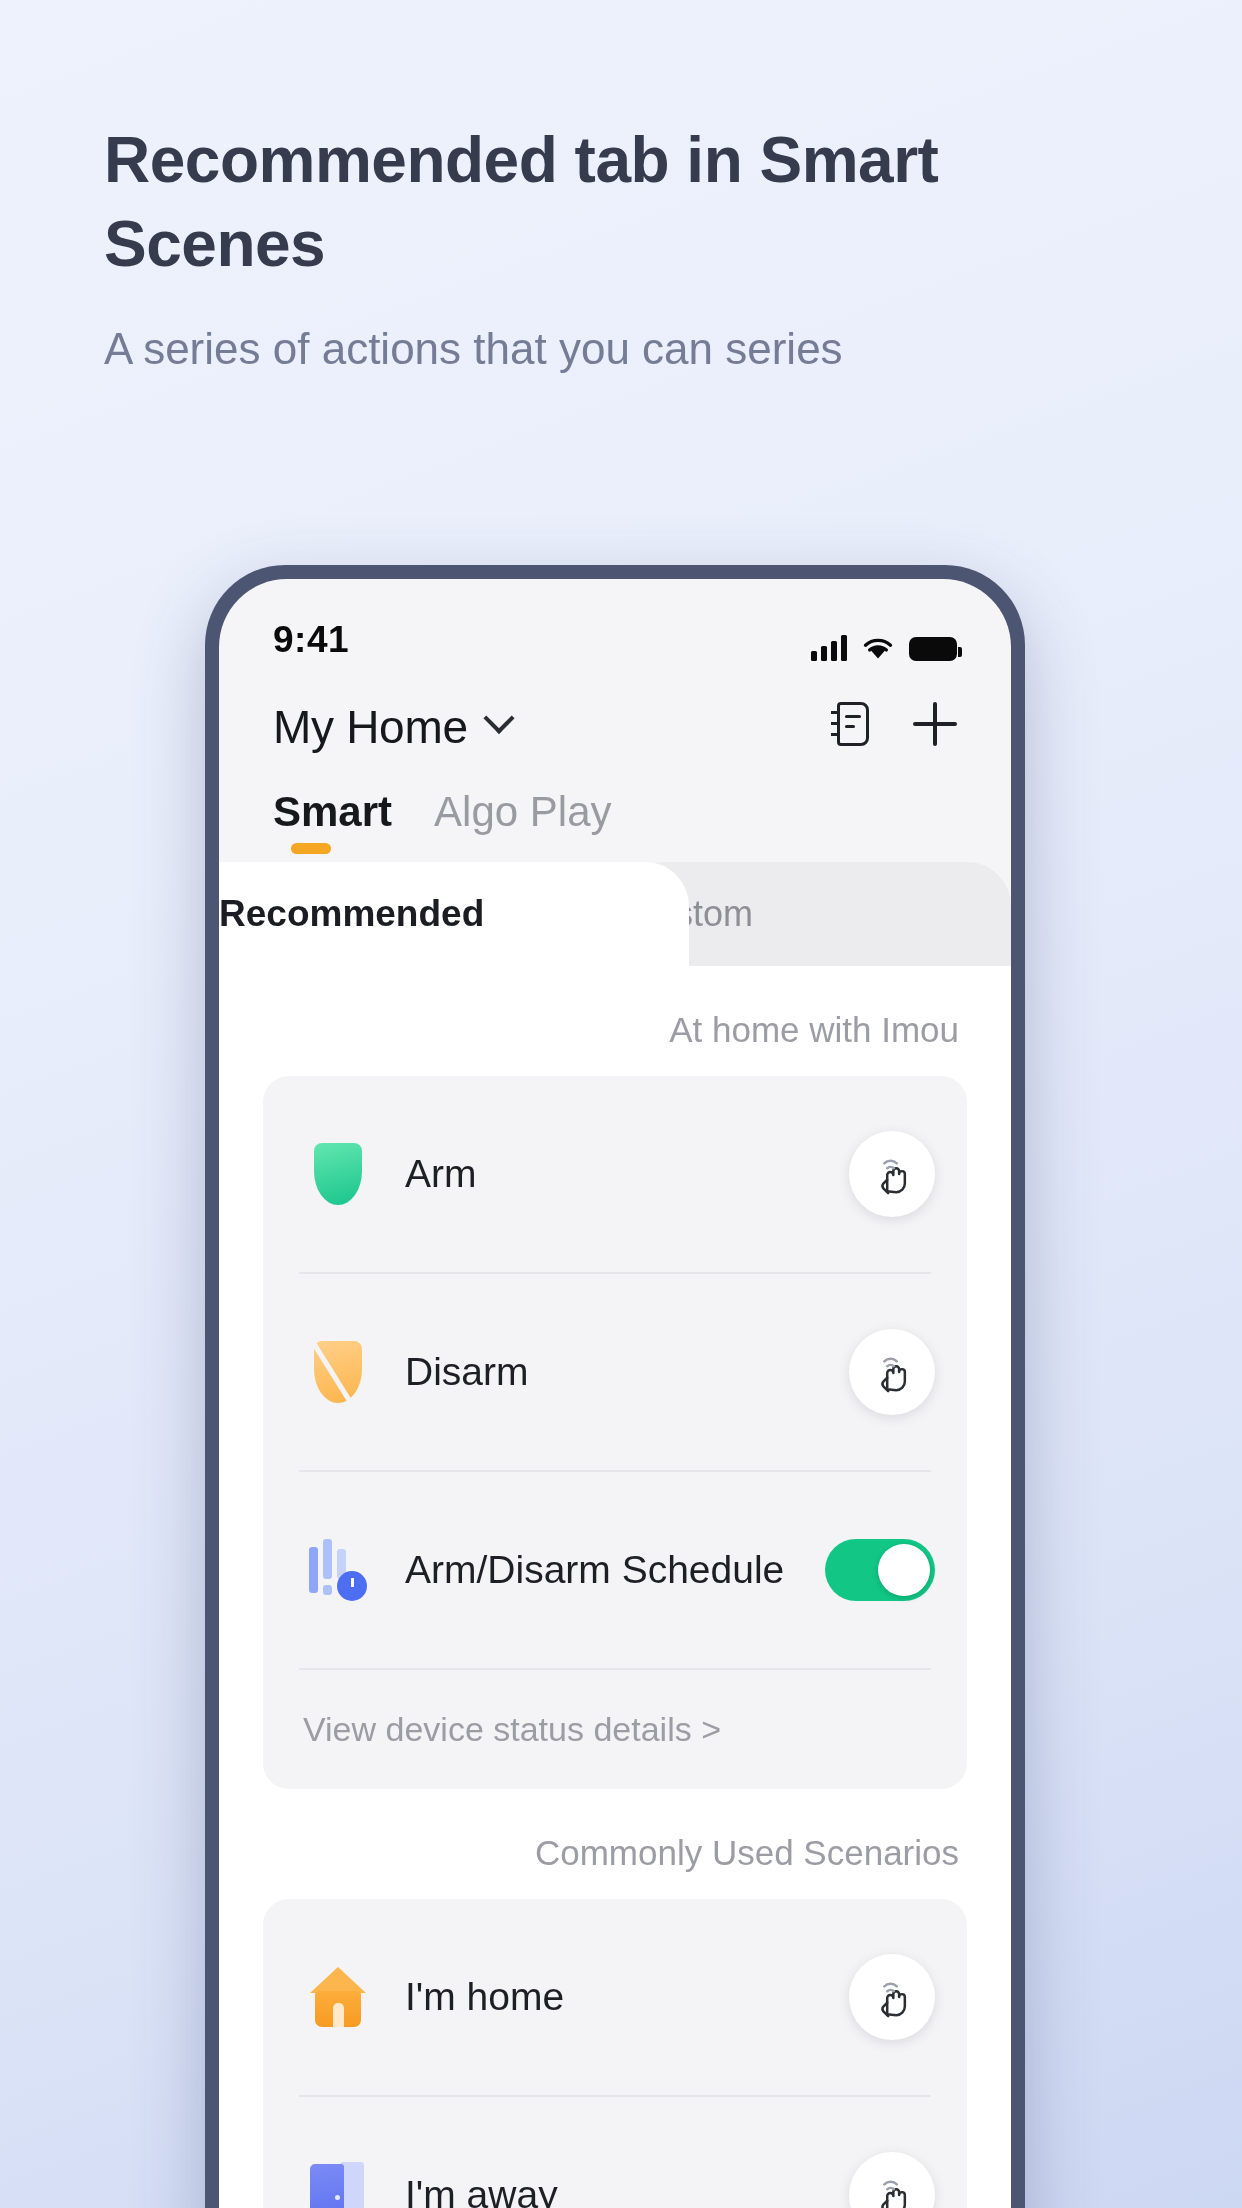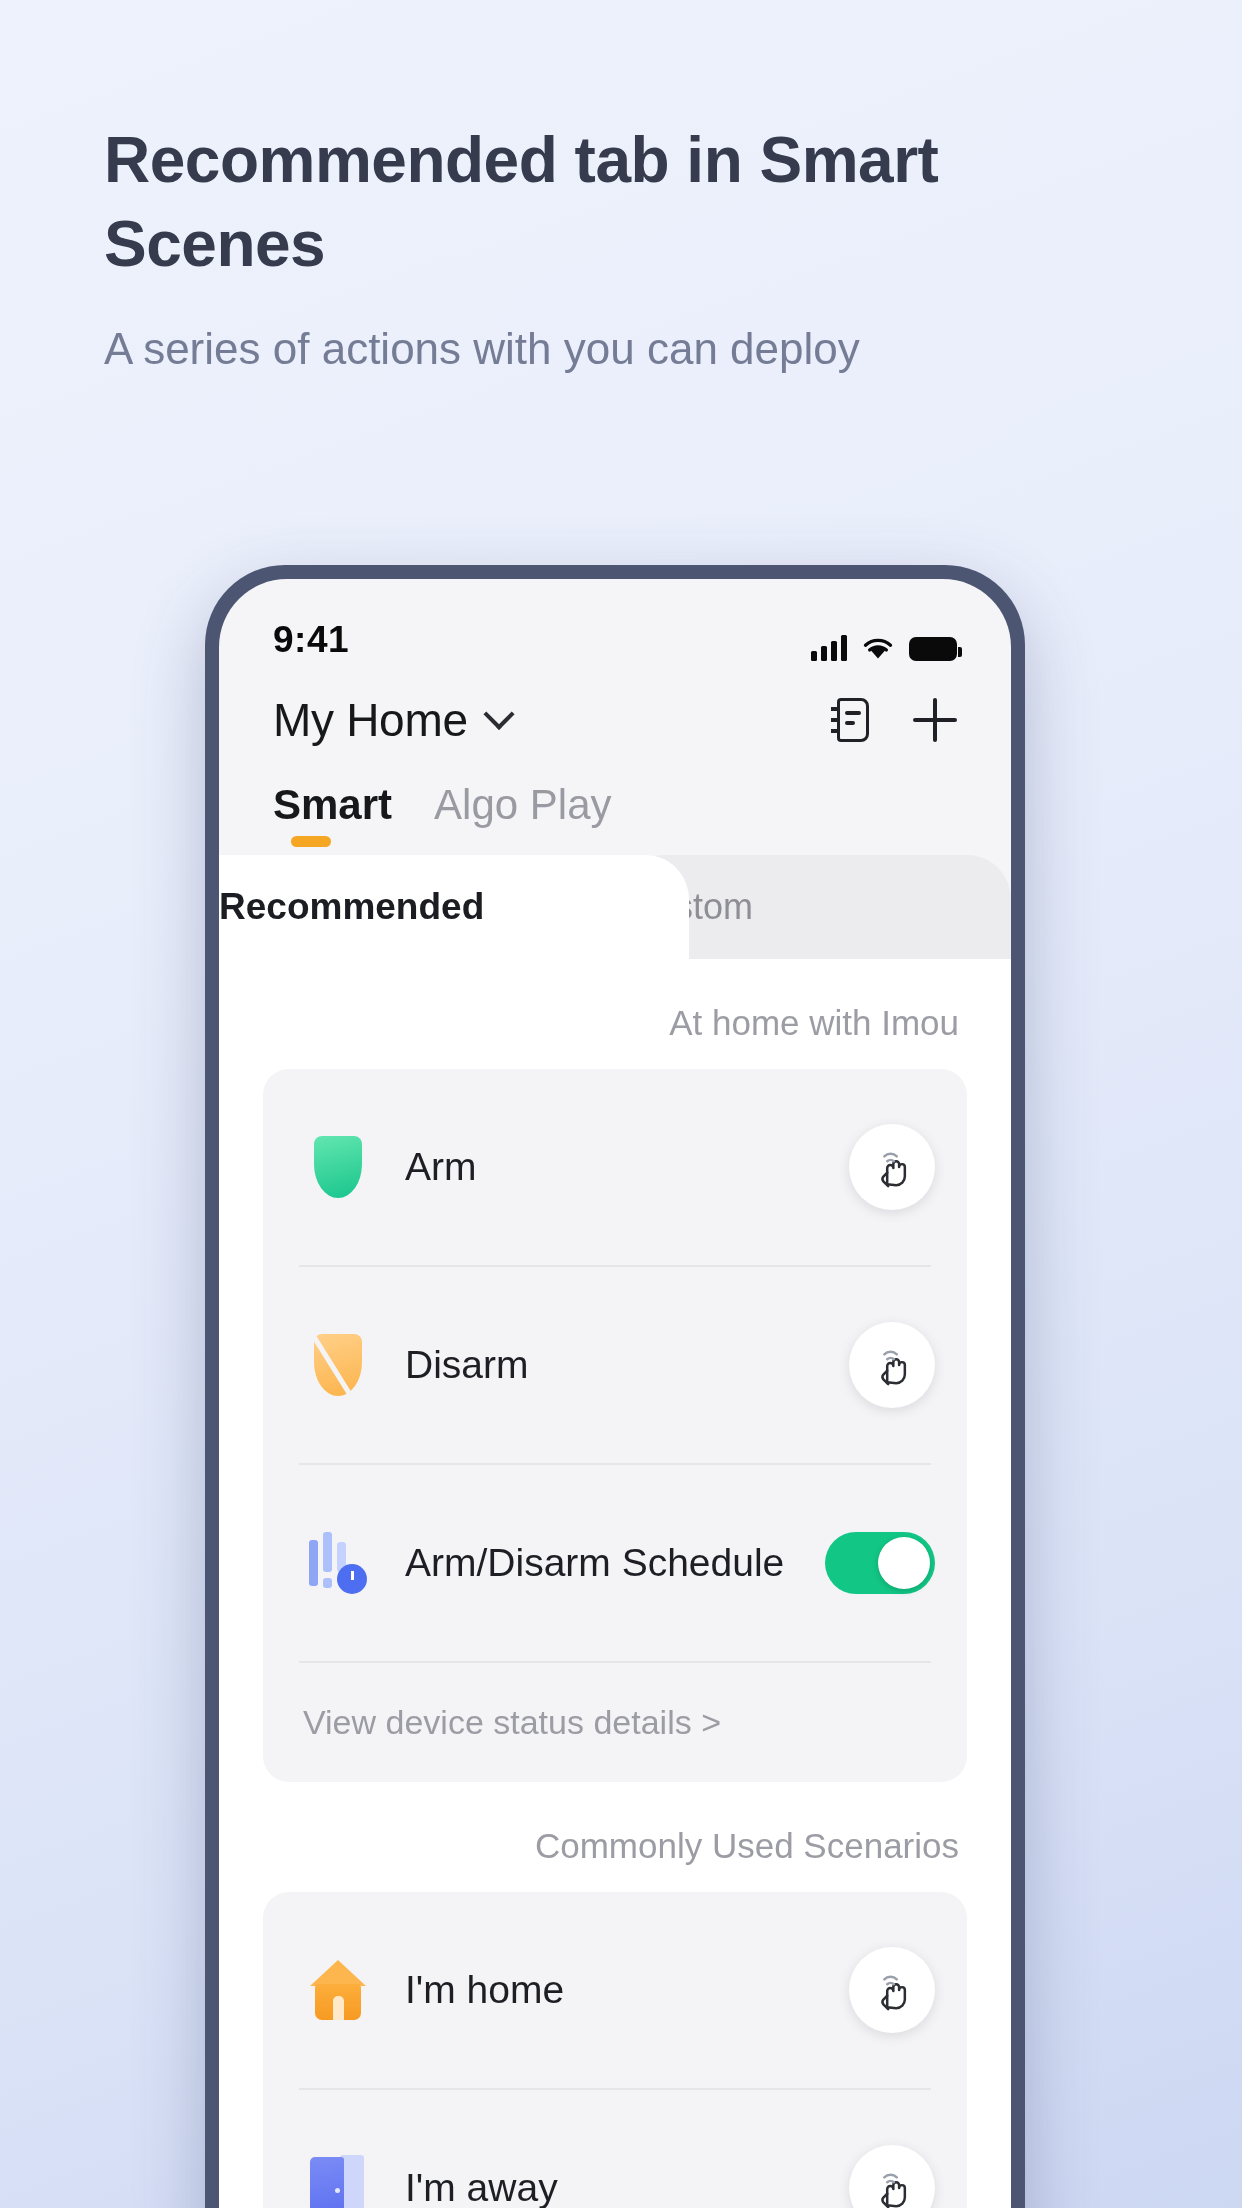--- a/index.html
+++ b/index.html
@@ -73,21 +73,21 @@
     content: ""; position: absolute; right: -8px; top: 7px;
     width: 4px; height: 10px; background: #0a0a0a; border-radius: 0 2px 2px 0;
   }
 
   
   .apphdr {
     display: flex; align-items: center; justify-content: space-between;
     padding: 22px 54px 0 54px;
   }
   .home-sel { display: flex; align-items: center; gap: 20px; }
-  .home-name { font-size: 46px; color: #17181c; letter-spacing: -0.3px; }
+  .home-name { font-size: 46px; color: #17181c; letter-spacing: -0.3px; margin-top: 7px; }
   .chev {
     width: 22px; height: 22px; border-right: 4px solid #2b2d33;
     border-bottom: 4px solid #2b2d33; transform: rotate(45deg) translate(-4px,-4px);
   }
   .hdr-actions { display: flex; align-items: center; gap: 44px; }
   .ic-log { width: 38px; height: 44px; position: relative; }
   .ic-log .body {
     position: absolute; left: 6px; top: 0; right: 0; bottom: 0;
     border: 3.5px solid #1f2126; border-radius: 4px 8px 8px 4px;
   }
@@ -227,21 +227,21 @@
   .door .knb {
     position: absolute; left: 25px; top: 33px; width: 5px; height: 5px;
     border-radius: 50%; background: #e4e9ff;
   }
 </style>
 </head>
 <body>
 
 <div class="promo">
   <div class="promo-title">Recommended tab in Smart Scenes</div>
-  <div class="promo-sub">A series of actions with you can deploy</div>
+  <div class="promo-sub">A series of actions that you can series</div>
 </div>
 
 <div class="phone">
   <div class="screen">
 
     <div class="statusbar">
       <div class="sb-time">9:41</div>
       <div class="sb-icons">
         <span class="sig">
             <i></i>

